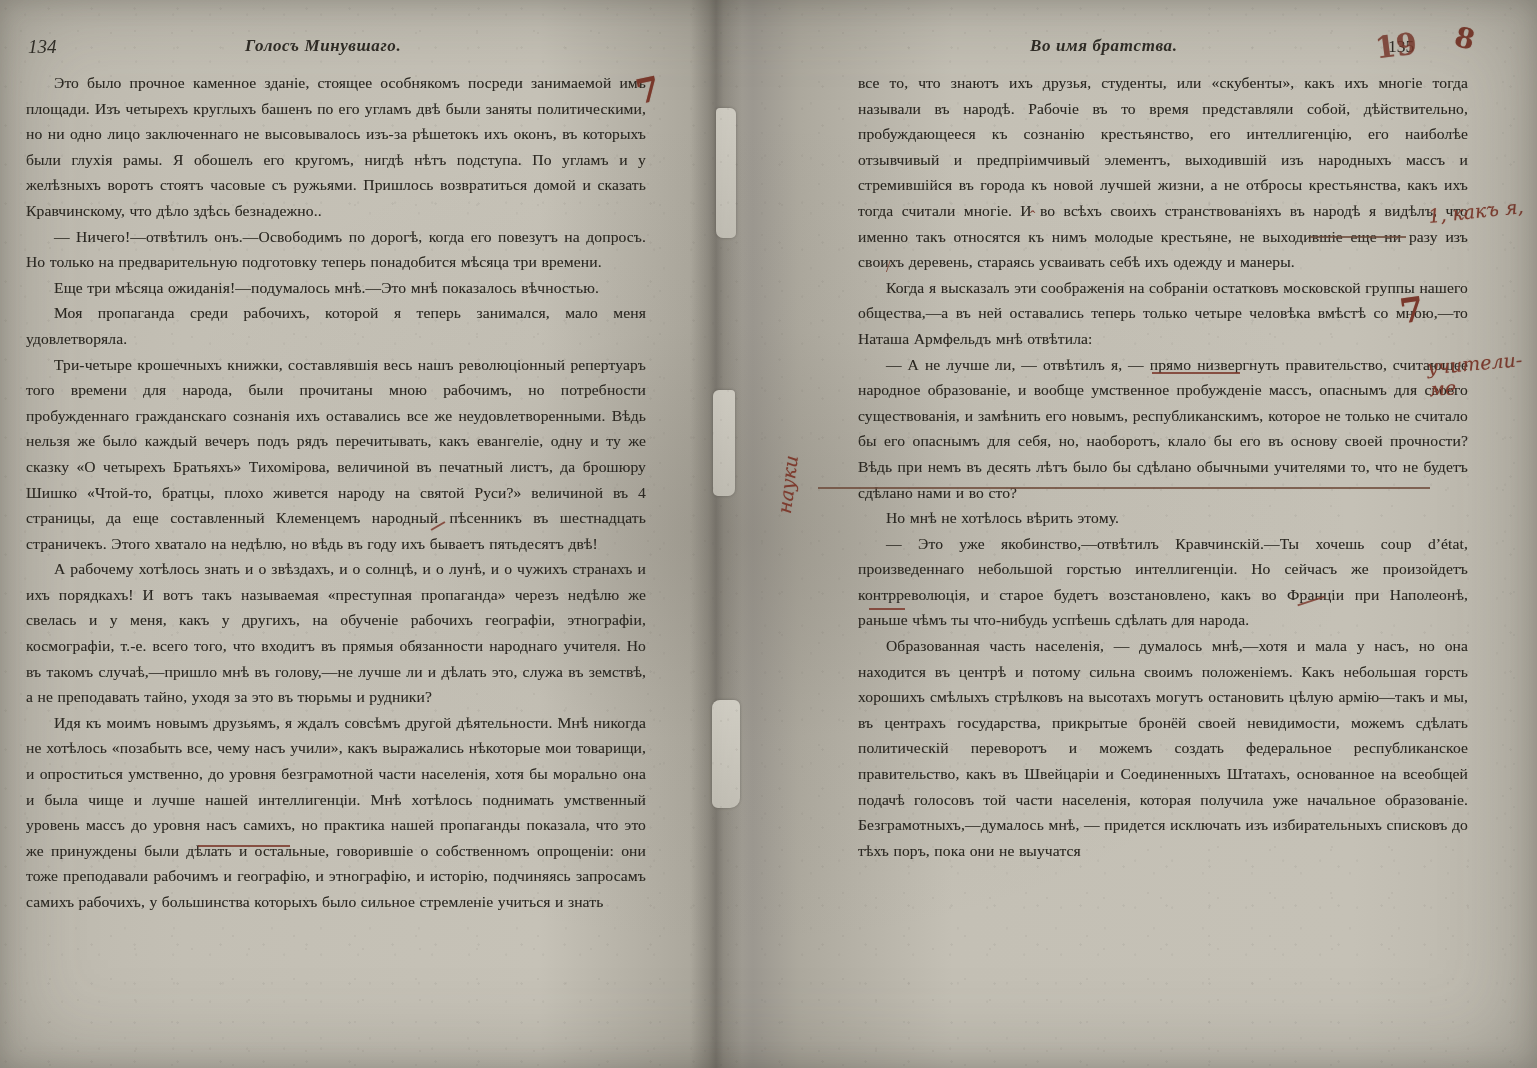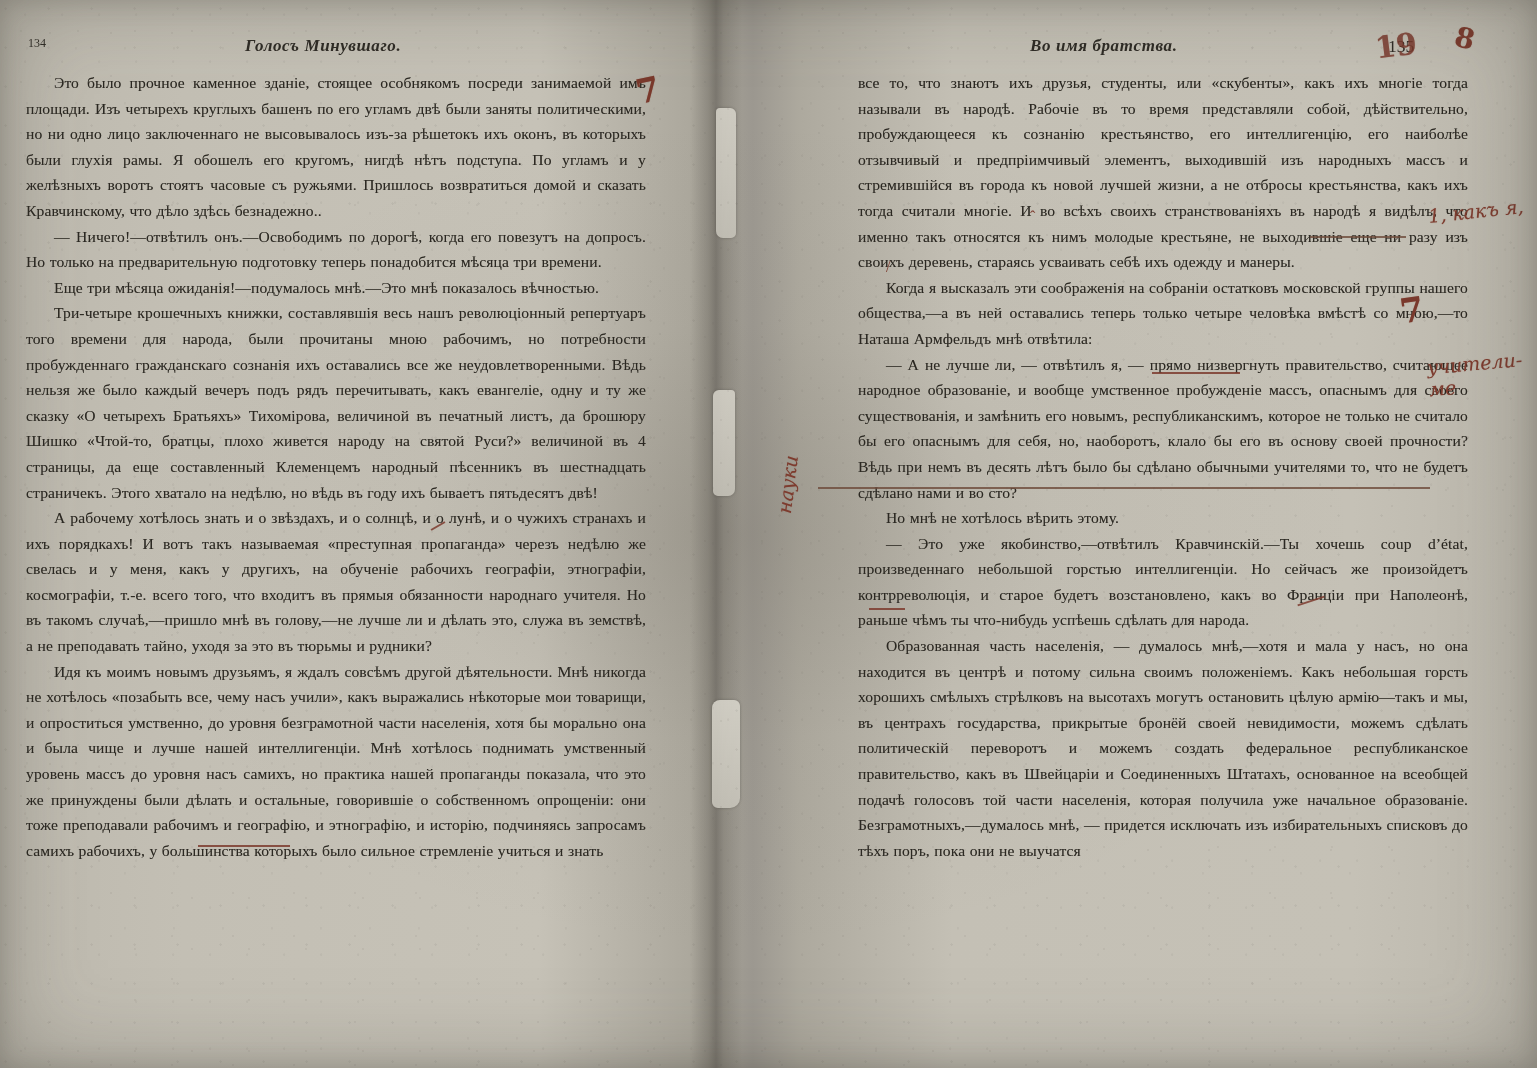--- a/index.html
+++ b/index.html
@@ -75,21 +75,21 @@
     text-indent: 28px;
   }
   .col p.noindent { text-indent: 0; }
 
   .hdr {
     position: absolute;
     top: 36px;
     font-size: 17px;
     color: #2e2b25;
   }
-  .folio-left    { left: 28px; font-size: 12px; }
+  .folio-left    { left: 28px; font-size: 19px; font-style: italic; }
   .running-left  { left: 245px; font-style: italic; font-weight: bold; letter-spacing: .6px; }
   .running-right { left: 1030px; font-style: italic; font-weight: bold; letter-spacing: .6px; text-align: center; }
   .folio-right   { left: 1388px; font-size: 17.5px; }
 
   
   .ink {
     position: absolute;
     color: #7d3b2e;
     font-family: "DejaVu Serif", serif;
     font-style: italic;
@@ -161,20 +161,21 @@
 
   <div class="hdr folio-left">134</div>
   <div class="hdr running-left">Голосъ Минувшаго.</div>
   <div class="hdr running-right">Во имя братства.</div>
   <div class="hdr folio-right">135</div>
 
   <div class="col left">
     <p>Это было прочное каменное зданiе, стоящее особнякомъ посреди занимаемой имъ площади. Изъ четырехъ круглыхъ башенъ по его угламъ двѣ были заняты политическими, но ни одно лицо заключеннаго не высовывалось изъ-за рѣшетокъ ихъ оконъ, въ которыхъ были глухiя рамы. Я обошелъ его кругомъ, нигдѣ нѣтъ подступа. По угламъ и у желѣзныхъ воротъ стоятъ часовые съ ружьями. Пришлось возвратиться домой и сказать Кравчинскому, что дѣло здѣсь безнадежно..</p>
     <p>— Ничего!—отвѣтилъ онъ.—Освободимъ по дорогѣ, когда его повезутъ на допросъ. Но только на предварительную подготовку теперь понадобится мѣсяца три времени.</p>
     <p>Еще три мѣсяца ожиданiя!—подумалось мнѣ.—Это мнѣ показалось вѣчностью.</p>
+    <p>Моя пропаганда среди рабочихъ, которой я теперь занимался, мало меня удовлетворяла.</p>
     <p>Три-четыре крошечныхъ книжки, составлявшiя весь нашъ революцiонный репертуаръ того времени для народа, были прочитаны мною рабочимъ, но потребности пробужденнаго гражданскаго сознанiя ихъ оставались все же неудовлетворенными. Вѣдь нельзя же было каждый вечеръ подъ рядъ перечитывать, какъ евангелiе, одну и ту же сказку «О четырехъ Братьяхъ» Тихомiрова, величиной въ печатный листъ, да брошюру Шишко «Чтой-то, братцы, плохо живется народу на святой Руси?» величиной въ 4 страницы, да еще составленный Клеменцемъ народный пѣсенникъ въ шестнадцать страничекъ. Этого хватало на недѣлю, но вѣдь въ году ихъ бываетъ пятьдесятъ двѣ!</p>
     <p>А рабочему хотѣлось знать и о звѣздахъ, и о солнцѣ, и о лунѣ, и о чужихъ странахъ и ихъ порядкахъ! И вотъ такъ называемая «преступная пропаганда» черезъ недѣлю же свелась и у меня, какъ у другихъ, на обученiе рабочихъ географiи, этнографiи, космографiи, т.-е. всего того, что входитъ въ прямыя обязанности народнаго учителя. Но въ такомъ случаѣ,—пришло мнѣ въ голову,—не лучше ли и дѣлать это, служа въ земствѣ, а не преподавать тайно, уходя за это въ тюрьмы и рудники?</p>
     <p>Идя къ моимъ новымъ друзьямъ, я ждалъ совсѣмъ другой дѣятельности. Мнѣ никогда не хотѣлось «позабыть все, чему насъ учили», какъ выражались нѣкоторые мои товарищи, и опроститься умственно, до уровня безграмотной части населенiя, хотя бы морально она и была чище и лучше нашей интеллигенцiи. Мнѣ хотѣлось поднимать умственный уровень массъ до уровня насъ самихъ, но практика нашей пропаганды показала, что это же принуждены были дѣлать и остальные, говорившiе о собственномъ опрощенiи: они тоже преподавали рабочимъ и географiю, и этнографiю, и исторiю, подчиняясь запросамъ самихъ рабочихъ, у большинства которыхъ было сильное стремленiе учиться и знать</p>
   </div>
 
   <div class="col right">
     <p class="noindent">все то, что знаютъ ихъ друзья, студенты, или «скубенты», какъ ихъ многiе тогда называли въ народѣ. Рабочiе въ то время представляли собой, дѣйствительно, пробуждающееся къ сознанiю крестьянство, его интеллигенцiю, его наиболѣе отзывчивый и предпрiимчивый элементъ, выходившiй изъ народныхъ массъ и стремившiйся въ города къ новой лучшей жизни, а не отбросы крестьянства, какъ ихъ тогда считали многiе. И во всѣхъ своихъ странствованiяхъ въ народѣ я видѣлъ, что именно такъ относятся къ нимъ молодые крестьяне, не выходившiе еще ни разу изъ своихъ деревень, стараясь усваивать себѣ ихъ одежду и манеры.</p>
     <p>Когда я высказалъ эти соображенiя на собранiи остатковъ московской группы нашего общества,—а въ ней оставались теперь только четыре человѣка вмѣстѣ со мною,—то Наташа Армфельдъ мнѣ отвѣтила:</p>
     <p>— А не лучше ли, — отвѣтилъ я, — прямо низвергнуть правительство, считающее народное образованiе, и вообще умственное пробужденiе массъ, опаснымъ для своего существованiя, и замѣнить его новымъ, республиканскимъ, которое не только не считало бы его опаснымъ для себя, но, наоборотъ, клало бы его въ основу своей прочности? Вѣдь при немъ въ десять лѣтъ было бы сдѣлано обычными учителями то, что не будетъ сдѣлано нами и во сто?</p>
     <p>Но мнѣ не хотѣлось вѣрить этому.</p>

